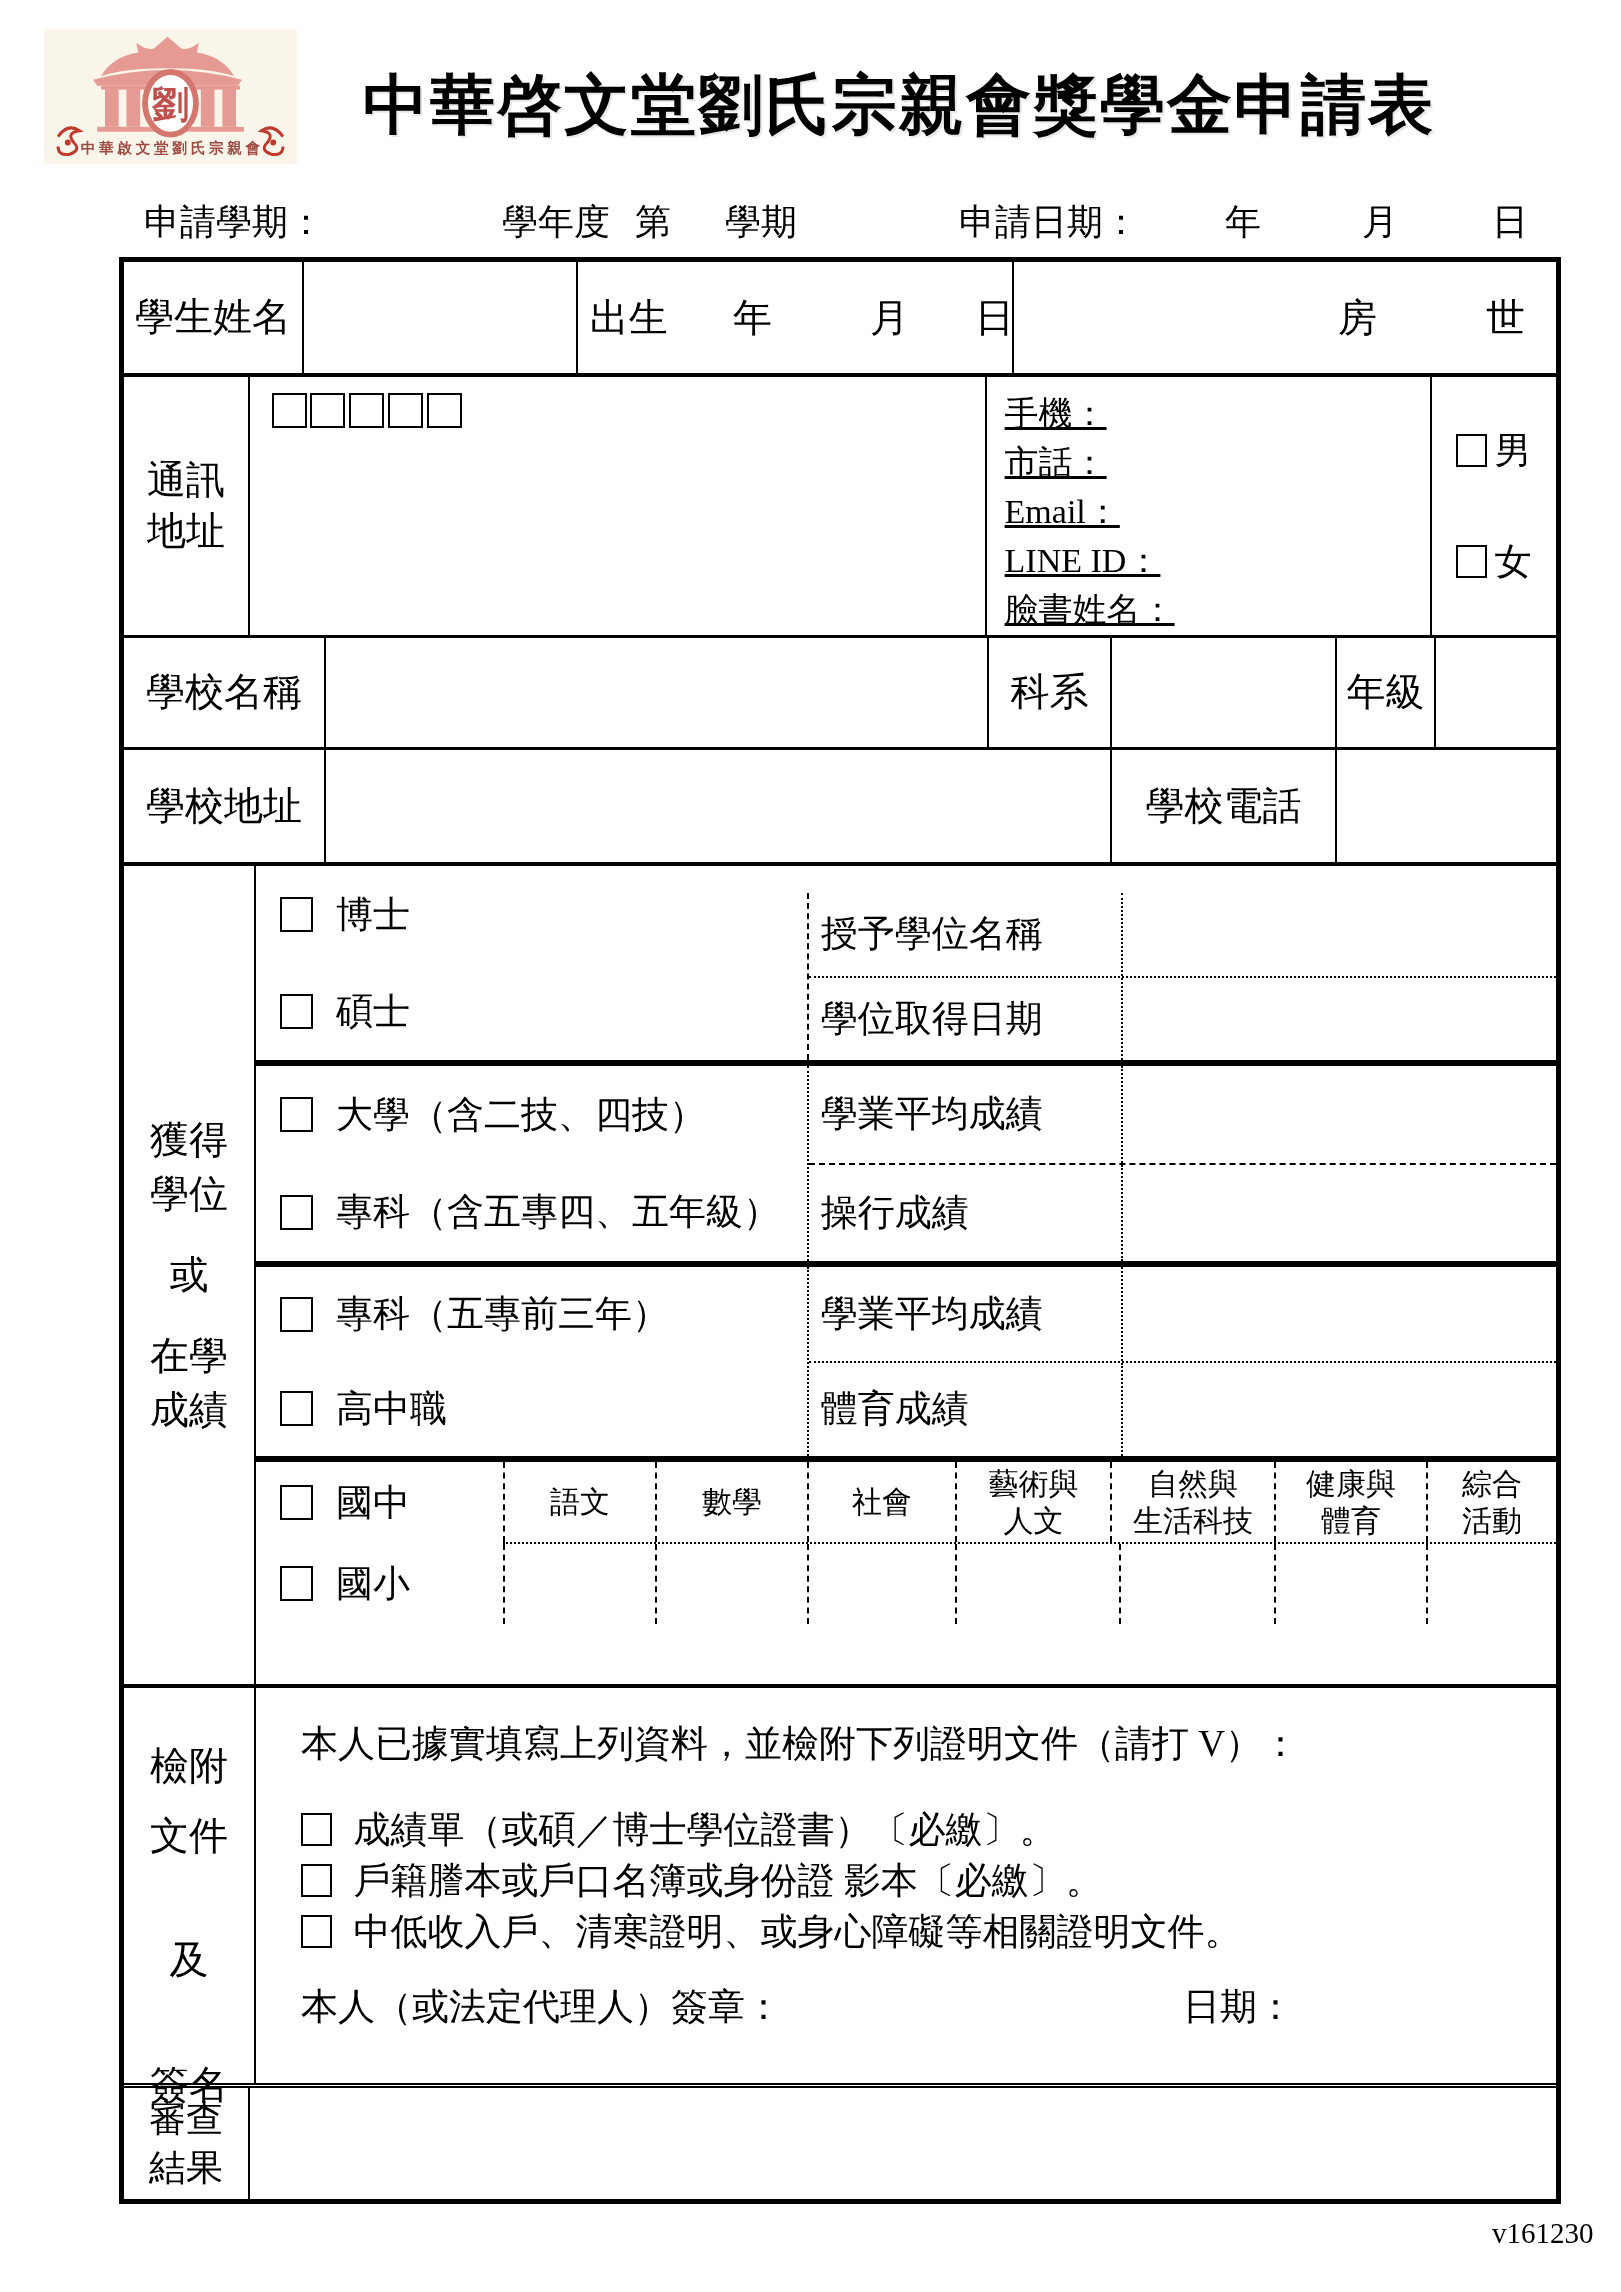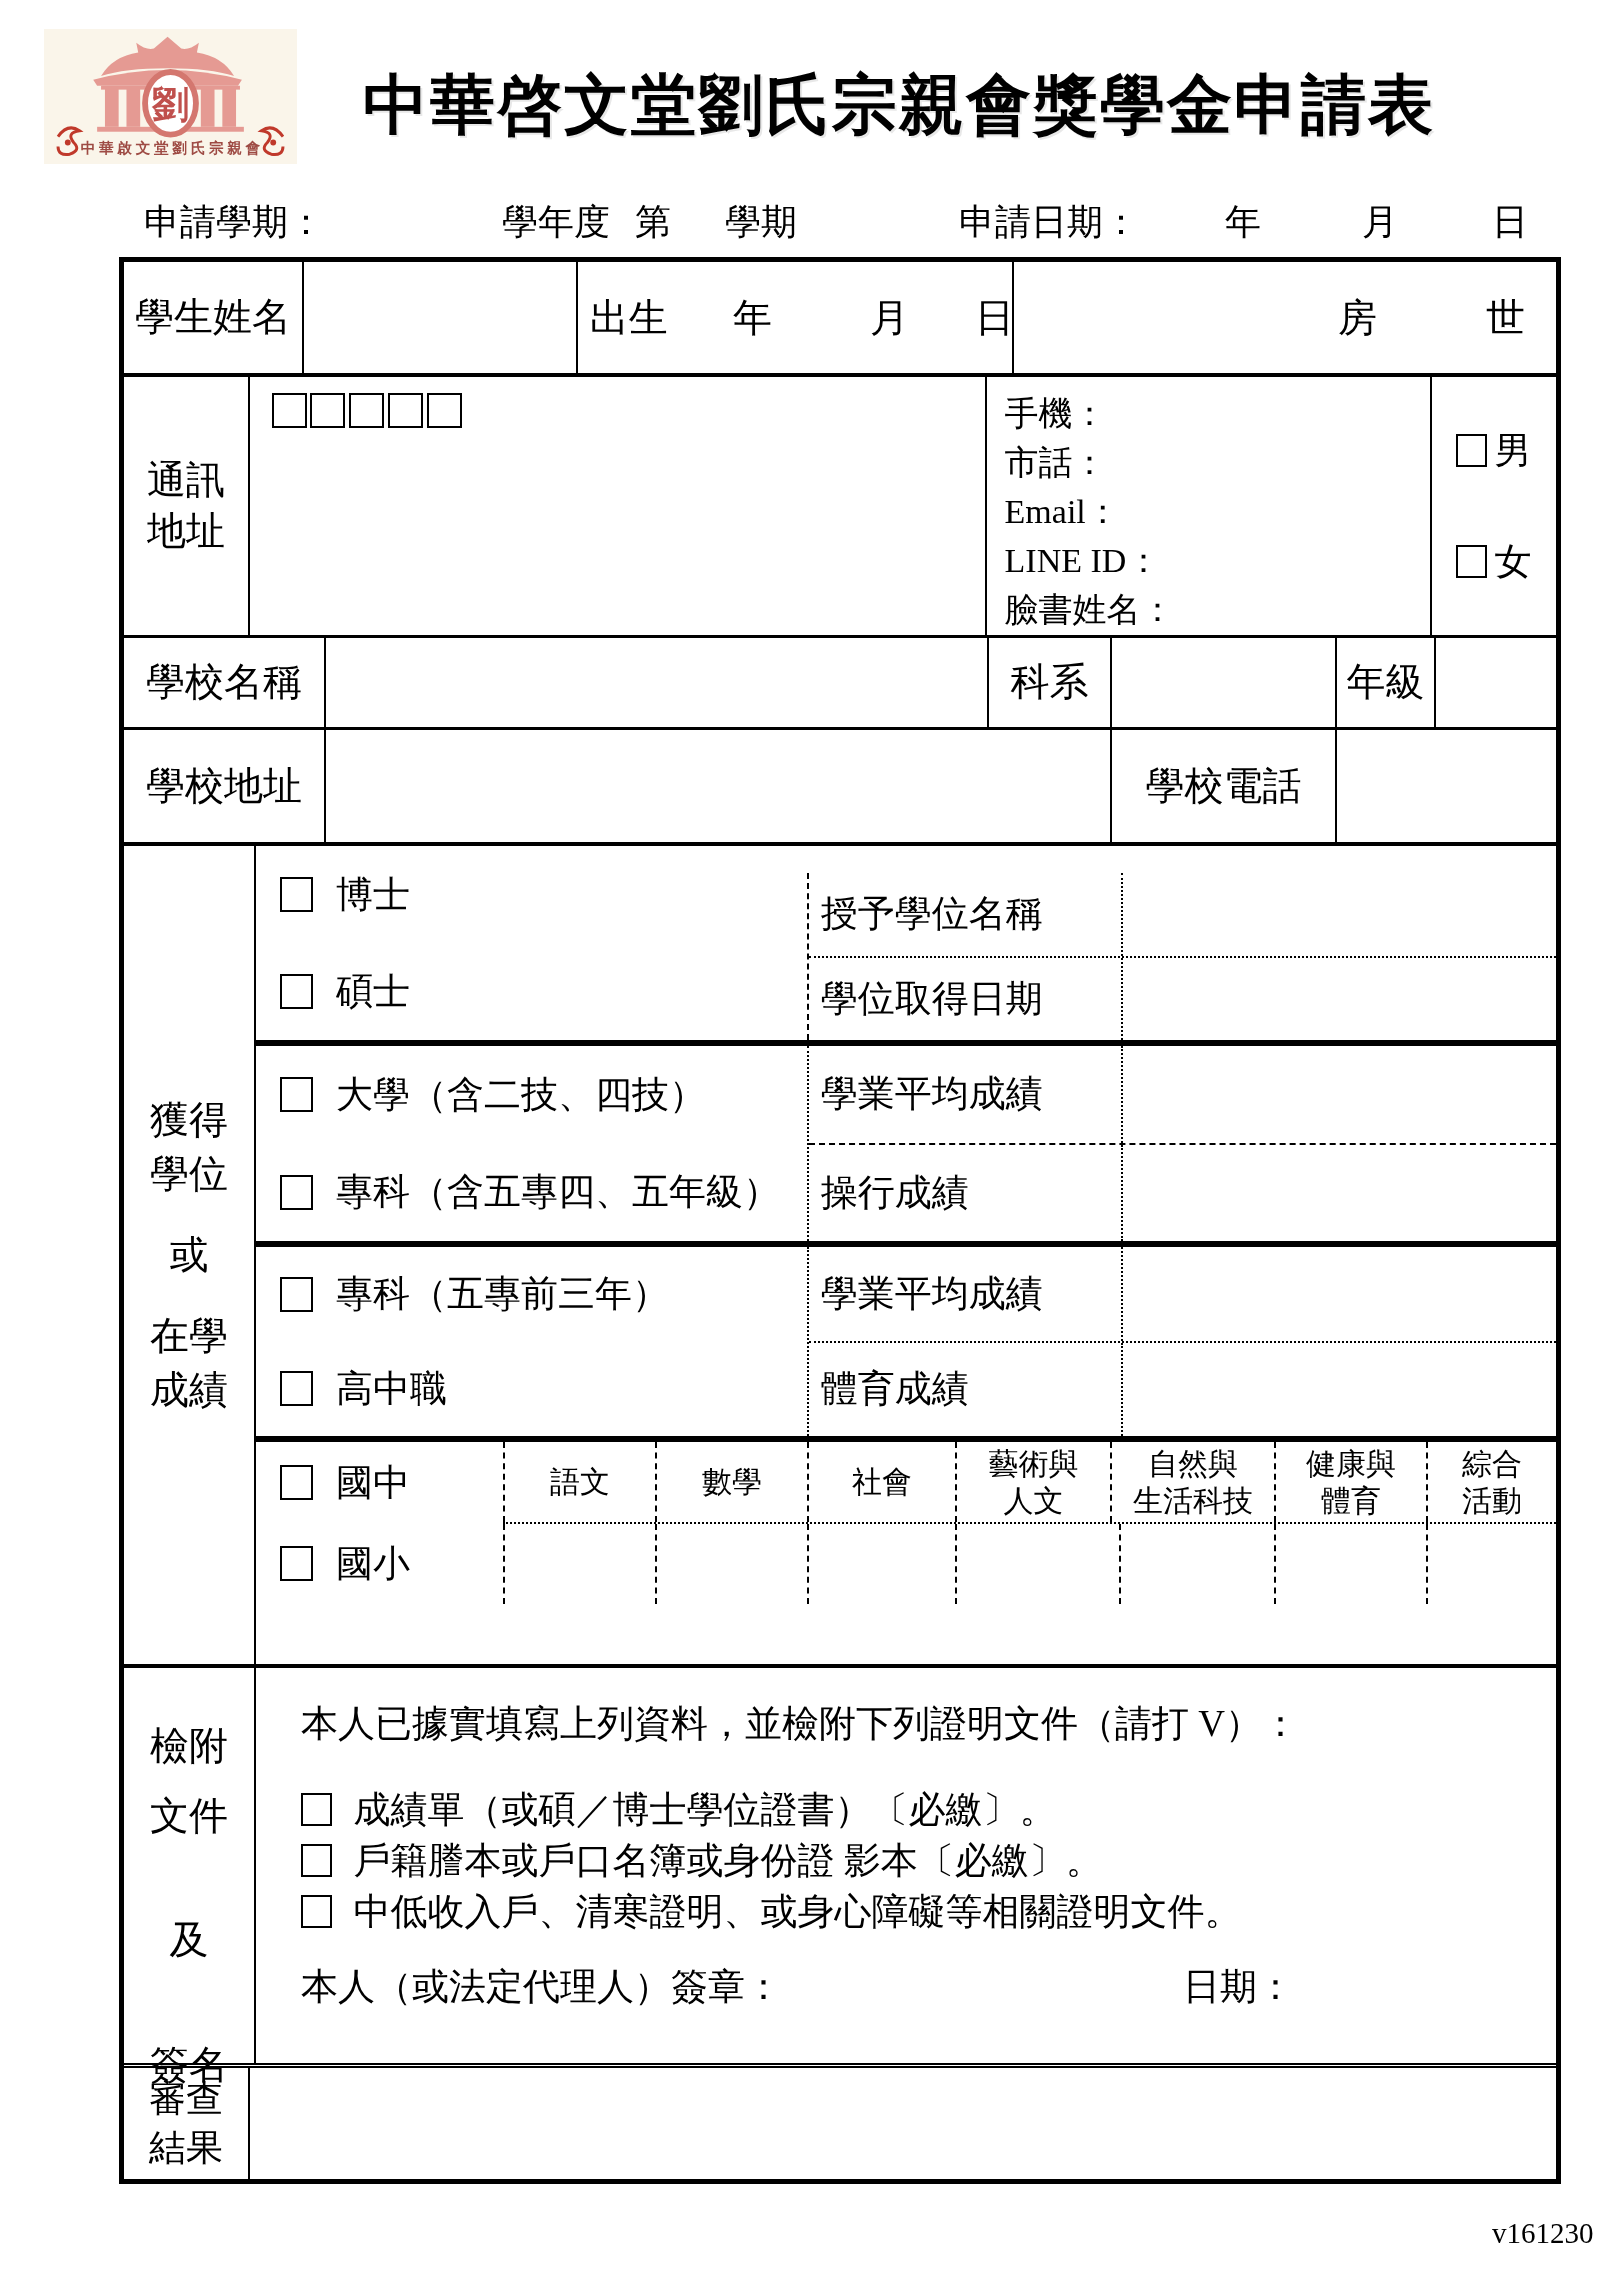--- a/index.html
+++ b/index.html
@@ -37,28 +37,28 @@
 
   
   #row1 { height:115px; }
   .birthcell span, .lineagecell span { position:absolute; top:50%; transform:translateY(-50%);
           font-size:39px; }
 
   
   #row2 { height:261px; }
   .postal { position:absolute; left:21.6px; top:15.7px; display:flex; gap:3.9px; }
   .postal i { display:block; width:35px; height:35px; border:2px solid #000; background:#fff; }
-  .contact { padding:11.8px 0 0 17.6px; font-size:34px; line-height:49px; }
+  .contact { padding:11.8px 0 0 17.6px; font-size:34px; line-height:49px;text-decoration:underline; }
   .gender { display:flex; flex-direction:column; justify-content:center; gap:61px;
             align-items:center; }
   .gender .g { display:flex; align-items:center; font-size:37px; }
   .gender .cbox { width:31px; height:33px; margin-right:7.8px; }
 
   
-  #row3 { height:92px; }
+  #row3 { height:112px; }
   #row4 { height:116px; }
 
   
   #degsec { height:818px; display:flex; }
   .sidecol { width:132px; border-right:2.9px solid #000; display:flex; flex-direction:column;
              align-items:center; justify-content:center; font-size:39px; flex:none; }
   .degstack { width:1306px; display:flex; flex-direction:column; }
   .dblock { display:flex; }
   .dblock + .dblock { border-top:6.9px solid #000; }
   .optcol { display:flex; flex-direction:column; flex:none; }

